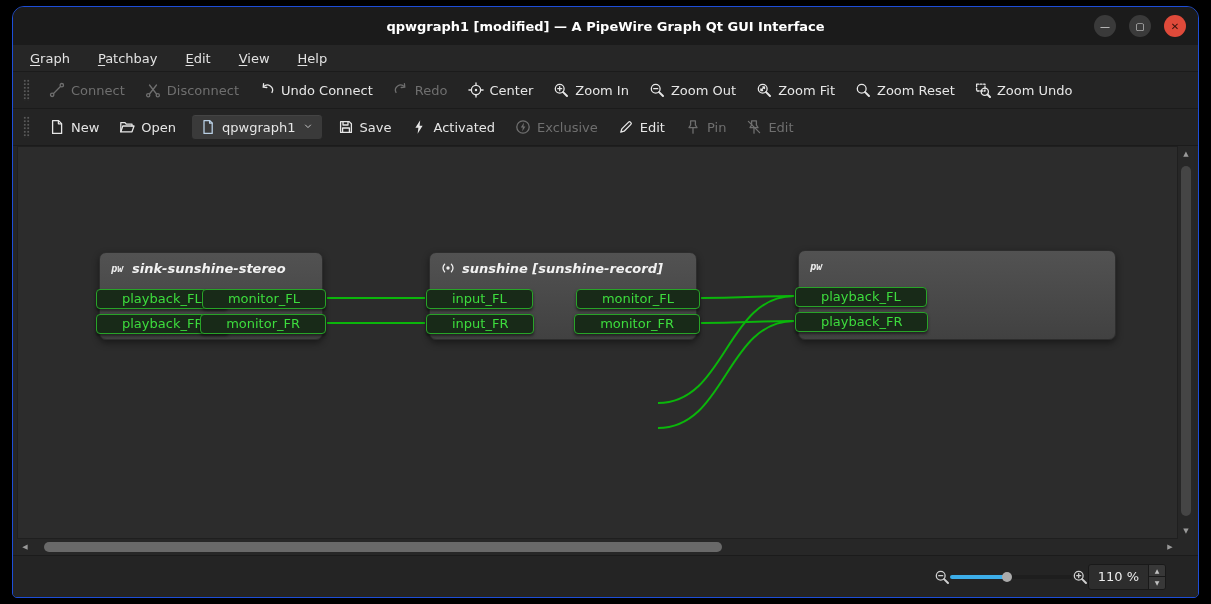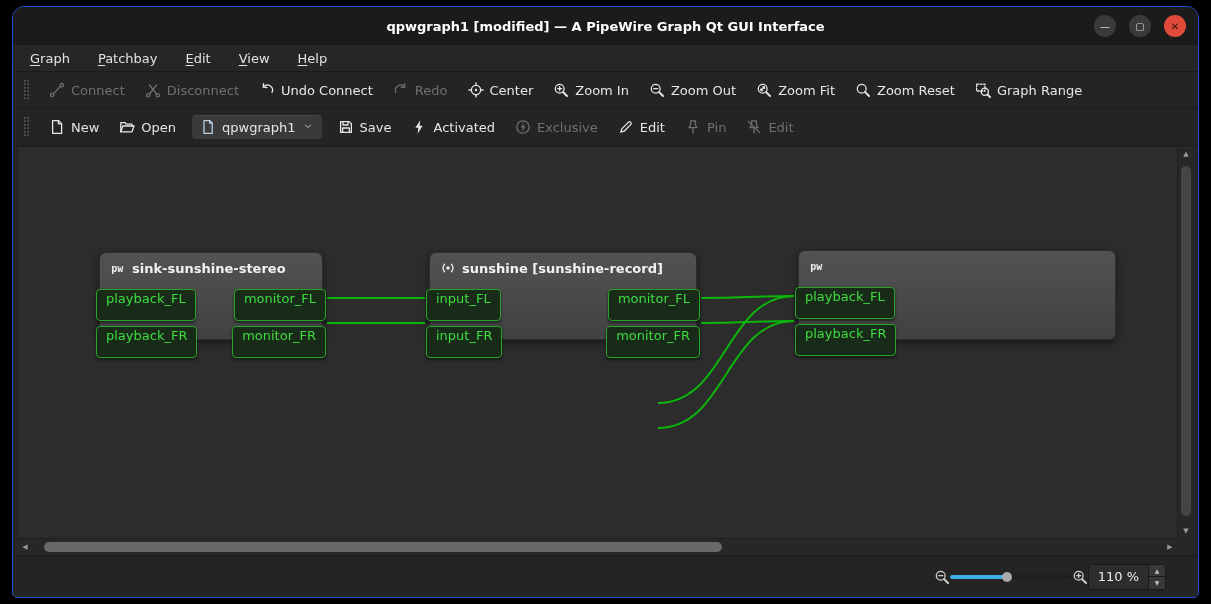--- a/index.html
+++ b/index.html
@@ -45,25 +45,25 @@
 
   
   .content { flex:1 1 auto; display:flex; flex-direction:column; padding:0 4px; min-height:0; }
   .canvas-row { flex:1 1 auto; display:flex; min-height:0; }
   .canvas { position:relative; flex:1 1 auto; background:#2c2c2c; border:1px solid #1f1f1f; overflow:hidden; }
   .wires { position:absolute; left:0; top:0; width:100%; height:100%; pointer-events:none; }
 
   .node { position:absolute; background:linear-gradient(#525252,#414141);
           border:1px solid #2d2d2d; border-radius:7px; box-shadow:0 3px 7px rgba(0,0,0,0.45); }
   .node-header { display:flex; align-items:center; gap:6px; padding:7px 10px 4px;
-                 color:#f2f2f2; font-weight:bold; font-size:13px; white-space:nowrap; overflow:hidden; }
+                 color:#f2f2f2; font-weight:bold; font-size:13px; white-space:nowrap; overflow:hidden;font-style:italic; }
   .node-icon { color:#efefef; }
   .ports-in  { position:absolute; left:-4px;  top:36px; display:flex; flex-direction:column; gap:5px; align-items:flex-start; }
   .ports-out { position:absolute; right:-4px; top:36px; display:flex; flex-direction:column; gap:5px; align-items:flex-end; }
-  .port { height:32px; line-height:18px; padding:0 9px; background:#182a18;
+  .port { height:20px; line-height:18px; padding:0 25px; background:#182a18;
           border:1px solid #28a428; border-radius:4px; color:var(--port-color,#3ddc3d);
           font-size:13px; white-space:nowrap; box-shadow:0 2px 3px rgba(0,0,0,0.5); }
 
   
   .vscroll { width:16px; flex:0 0 auto; background:#272727; display:flex; flex-direction:column; }
   .hscroll-row { height:16px; flex:0 0 auto; display:flex; }
   .hscroll { flex:1 1 auto; background:#272727; display:flex; }
   .scroll-corner { width:16px; flex:0 0 auto; background:#272727; }
   .scroll-btn { width:16px; height:16px; flex:0 0 auto; color:#999999; font-size:7px;
                 display:flex; align-items:center; justify-content:center; }
@@ -205,21 +205,21 @@
         <span>Zoom Reset</span>
       </div>
       <div class="tb-btn">
         <span class="icon">
           <svg viewBox="0 0 16 16">
             <rect x="1.6" y="2.2" width="8.4" height="6.8" stroke-dasharray="2 1.5"></rect>
             <circle cx="9.8" cy="9.8" r="3.6"></circle>
             <line x1="12.5" y1="12.5" x2="15" y2="15" stroke-width="2"></line>
           </svg>
         </span>
-        <span>Graph Range</span>
+        <span>Zoom Undo</span>
       </div>
     </div>
 
   <div class="toolbar">
     <div class="tb-grip"></div>
   <div class="tb-btn">
         <span class="icon">
           <svg viewBox="0 0 16 16">
             <path d="M3.6 1.6 H9.6 L12.6 4.6 V14.4 H3.6 Z"></path>
             <path d="M9.4 1.8 V4.8 H12.4"></path>

